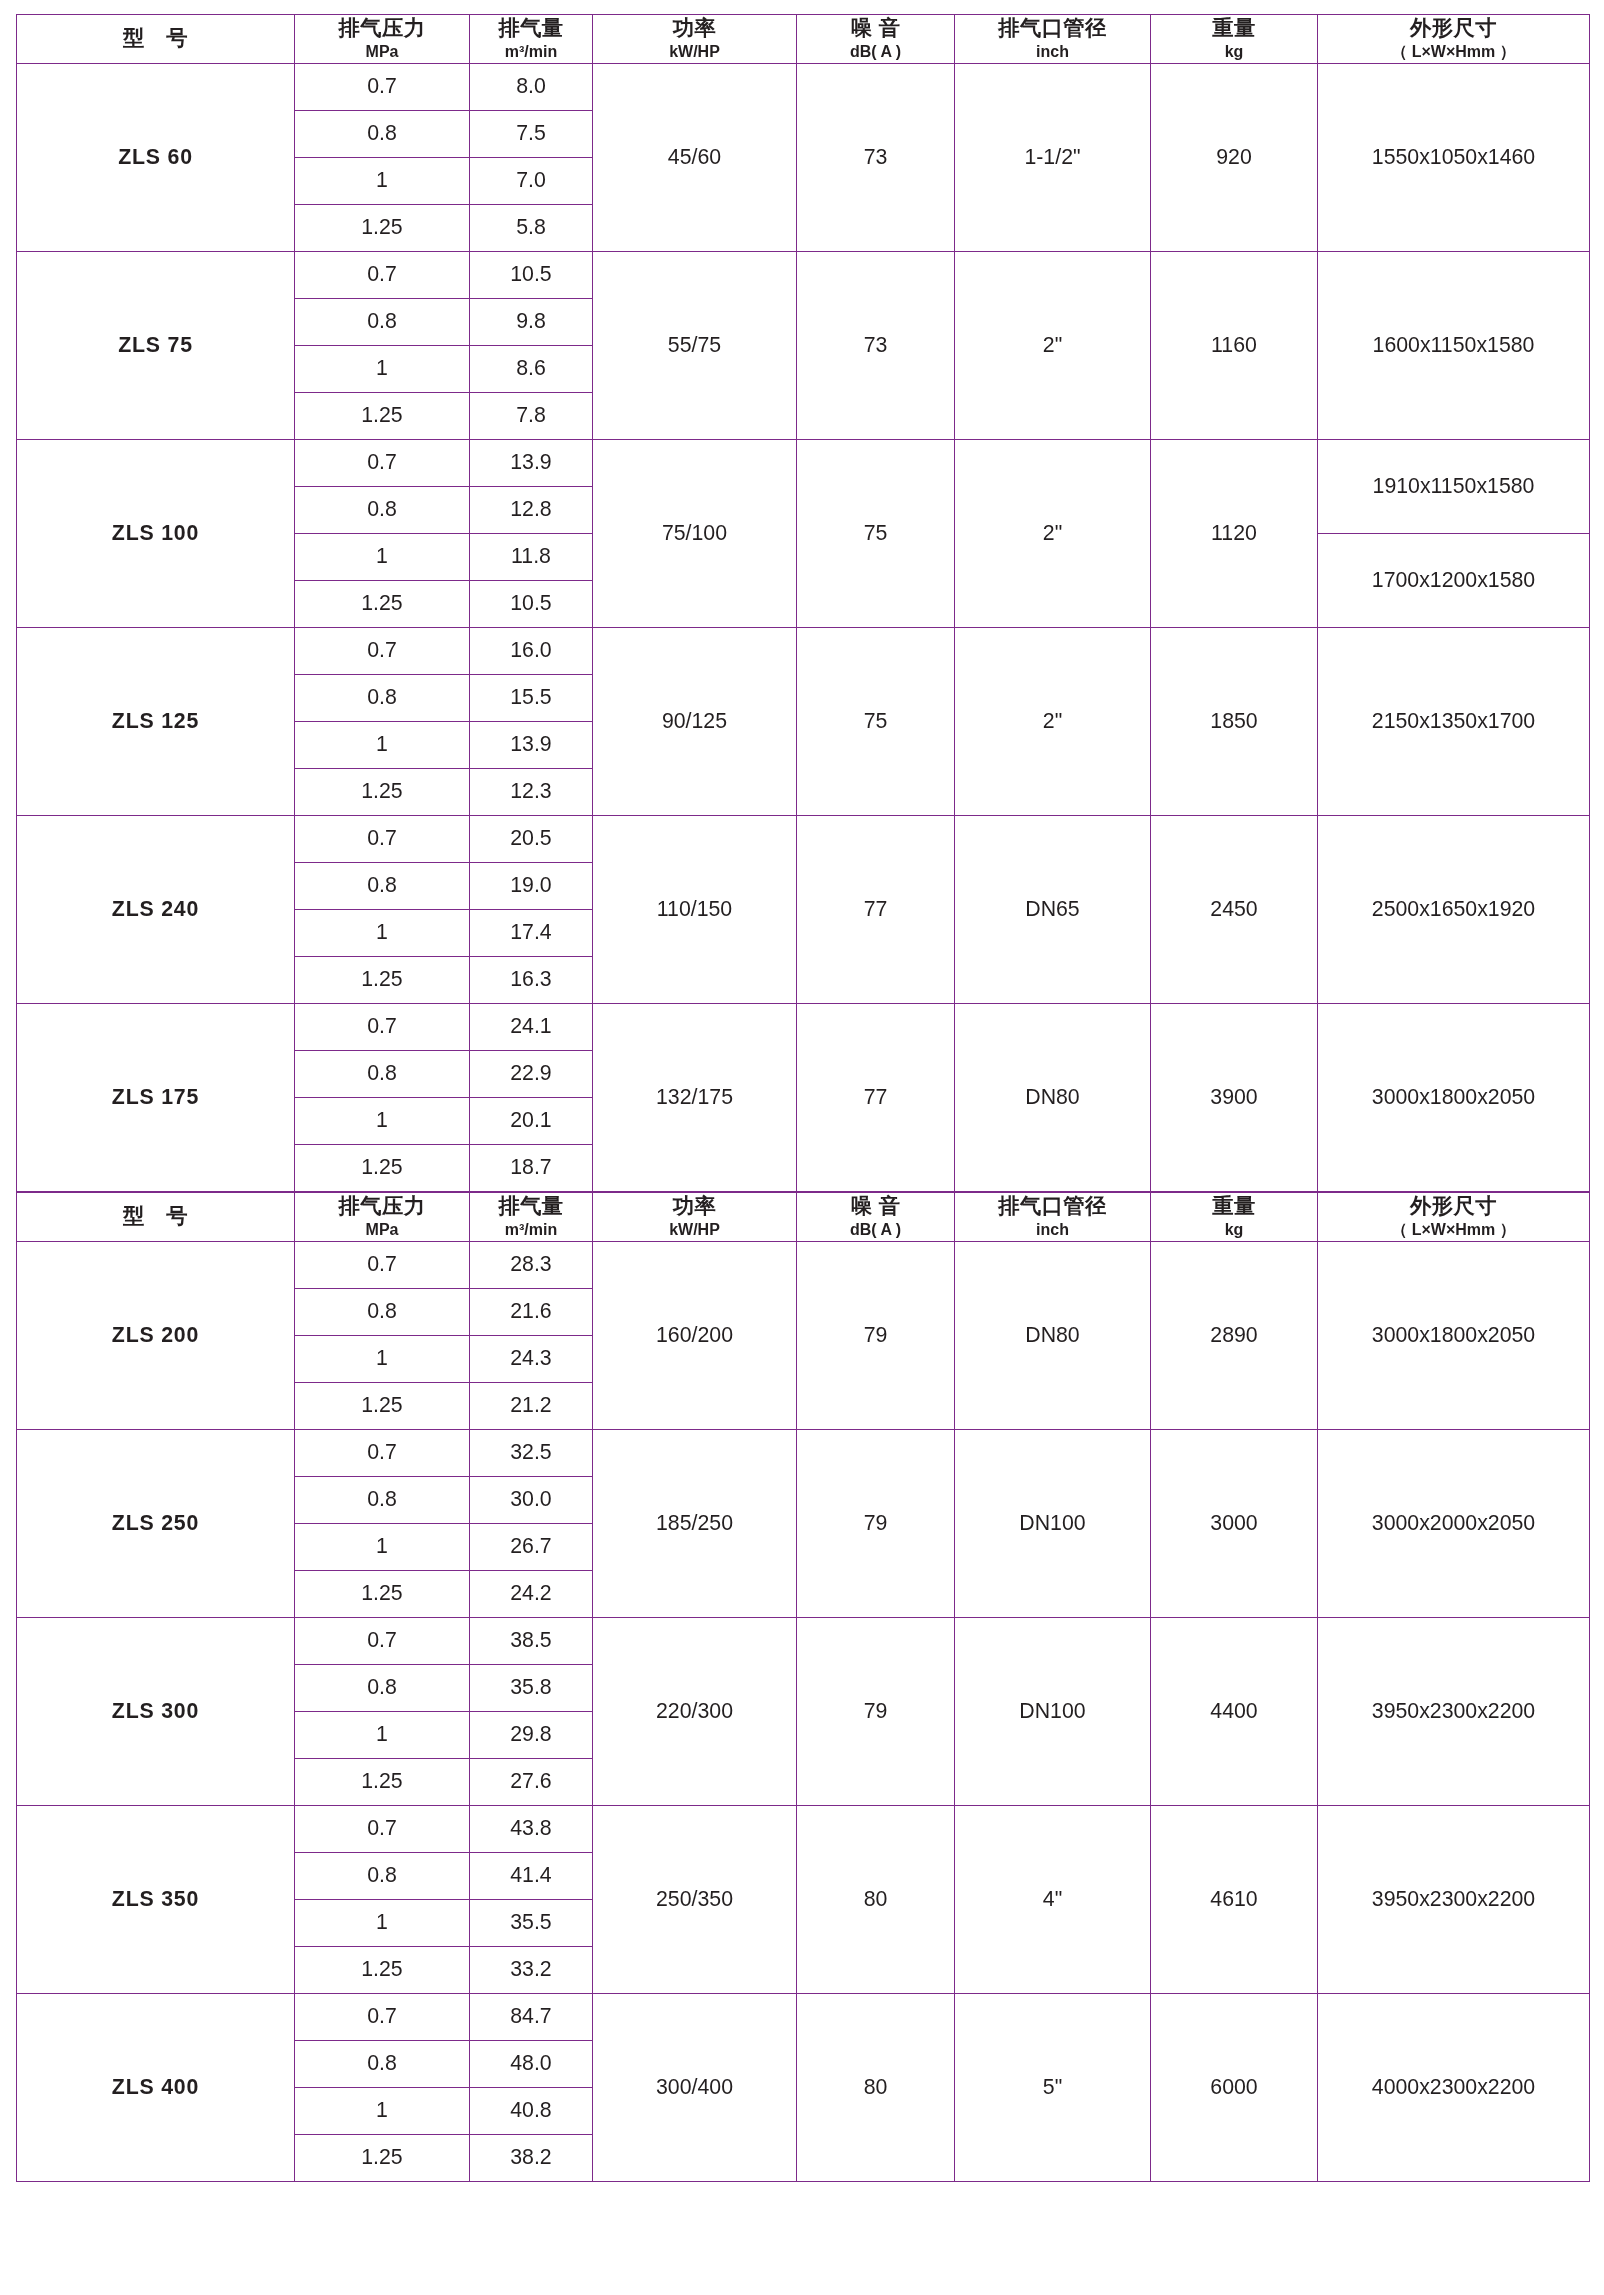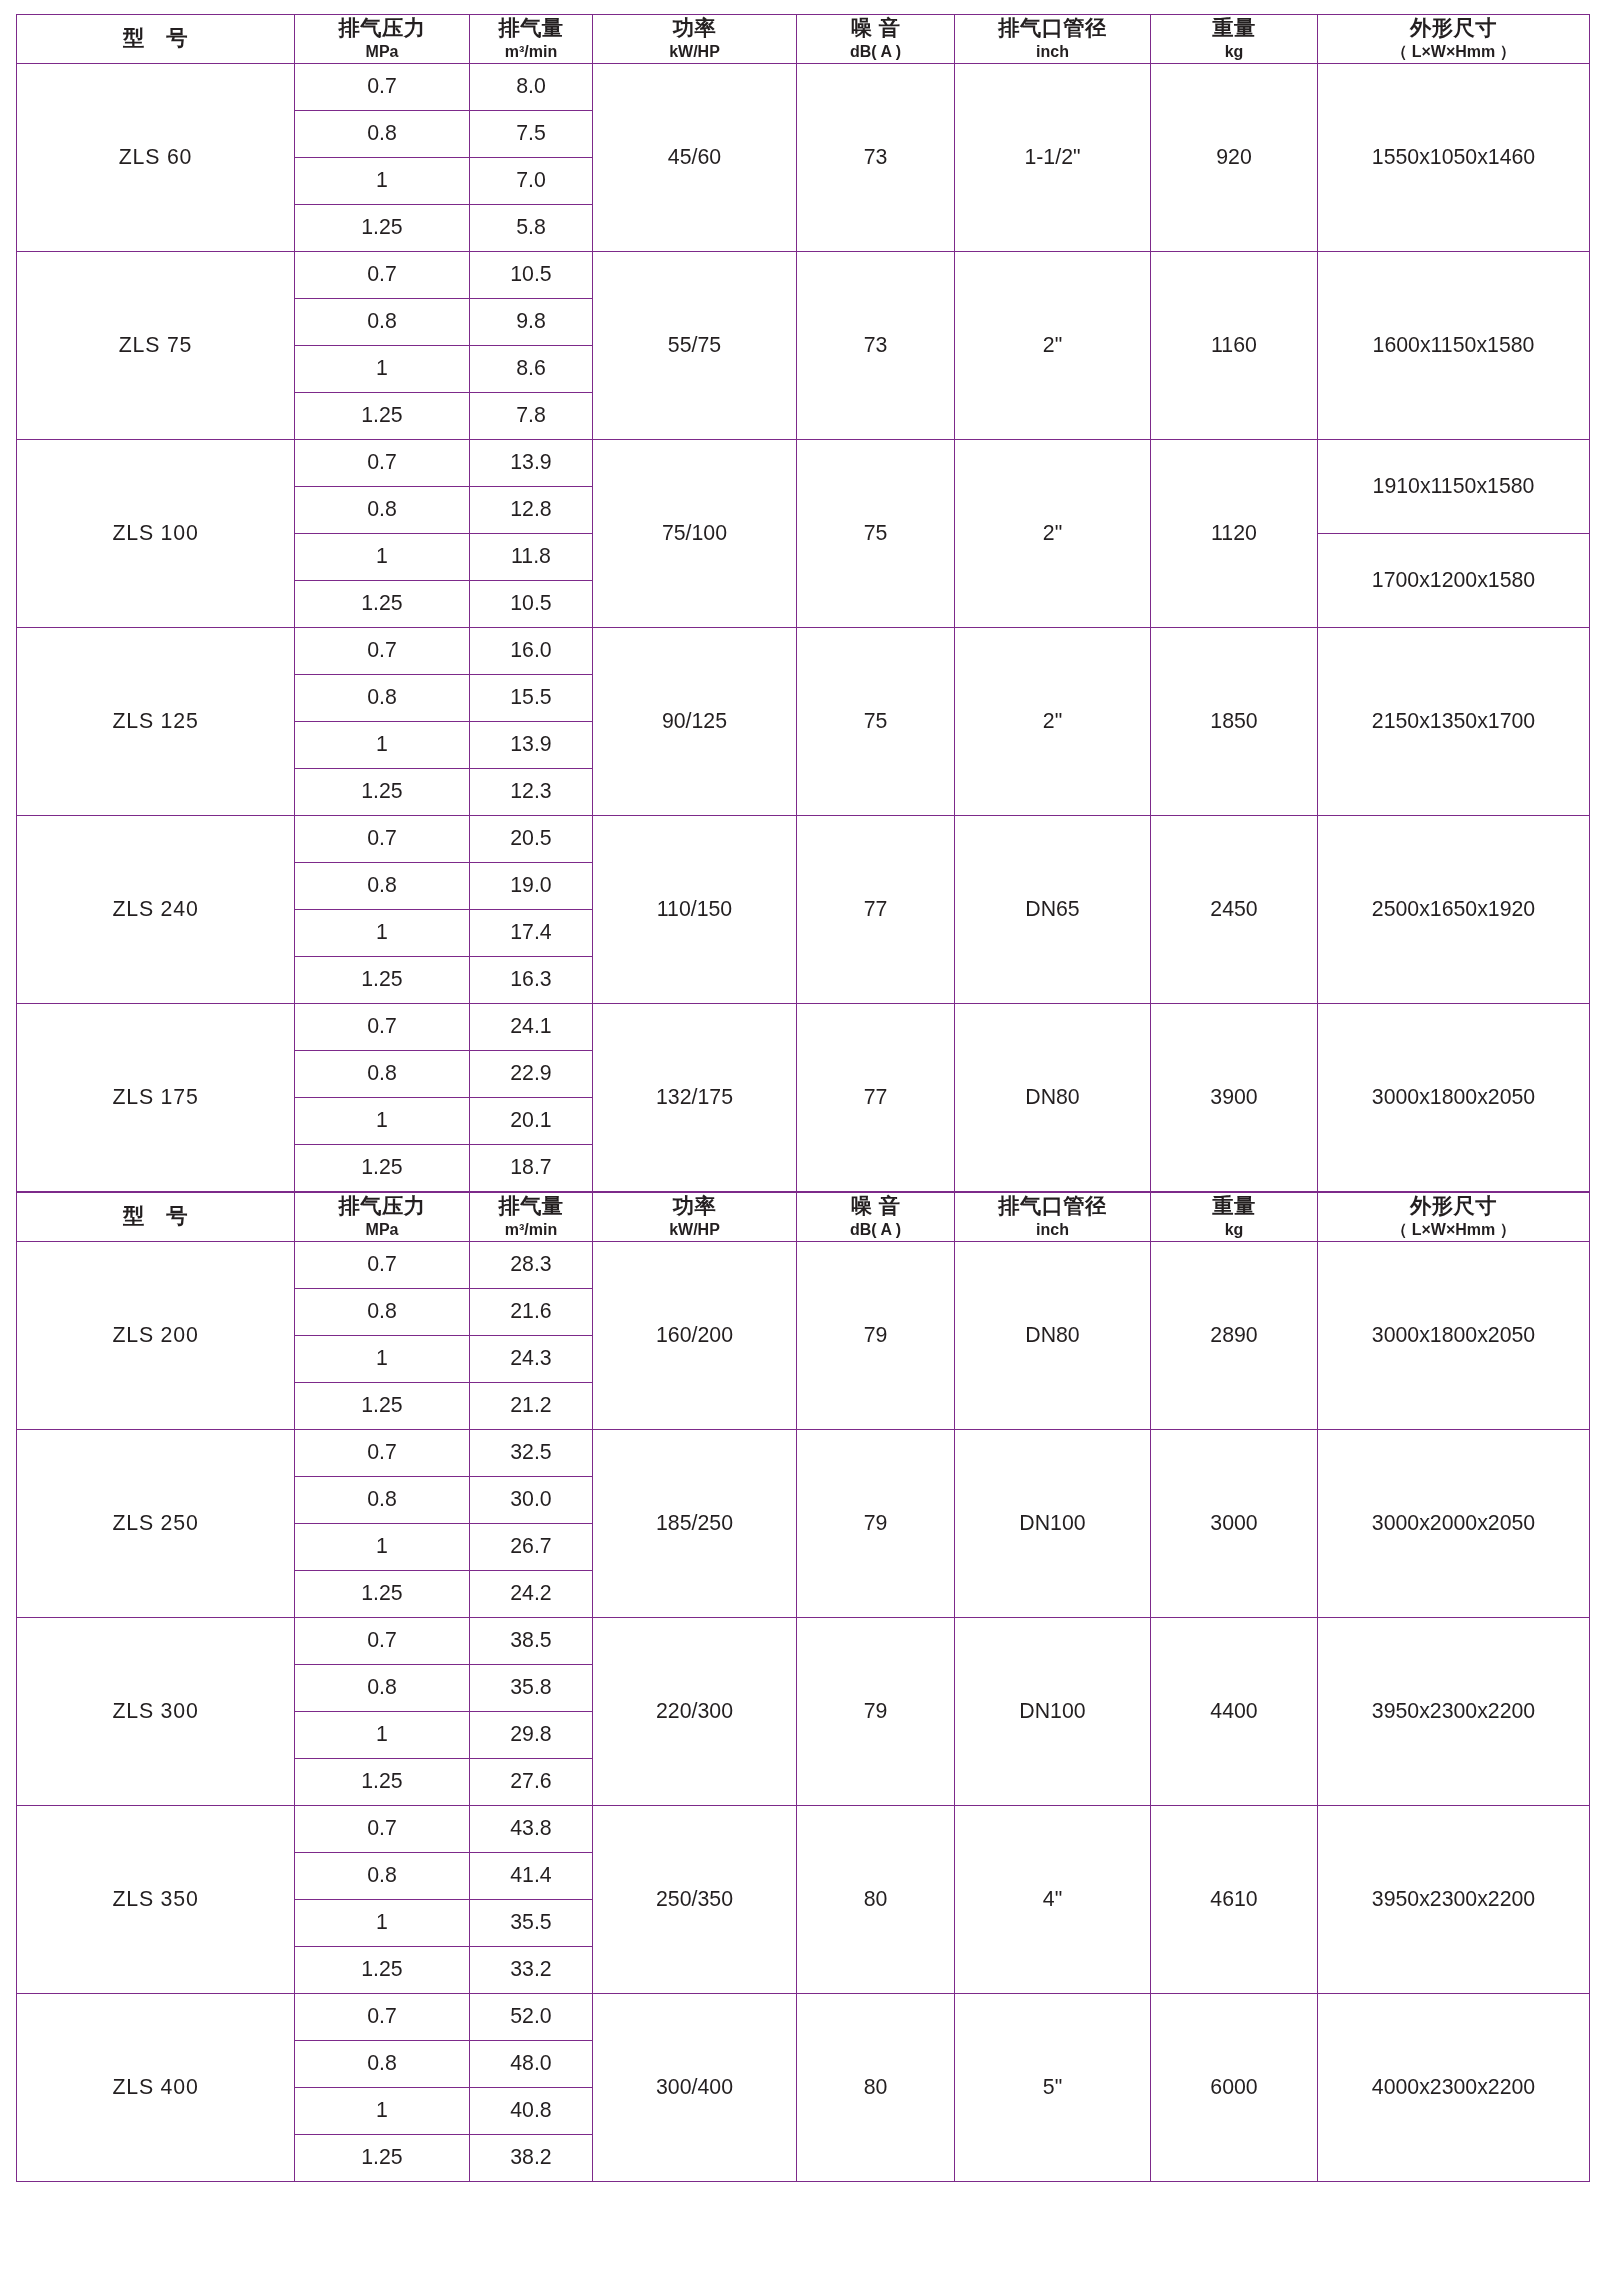--- a/index.html
+++ b/index.html
@@ -59,21 +59,21 @@
   col.c-press   { width: 175px; }
   col.c-flow    { width: 123px; }
   col.c-power   { width: 204px; }
   col.c-noise   { width: 158px; }
   col.c-port    { width: 196px; }
   col.c-weight  { width: 167px; }
   col.c-dim     { width: 272px; }
 
   td.model {
     color: #7d1f8e;
-    font-weight: normal;
+    font-weight: bold;
     font-size: 24.5px;
     letter-spacing: 0.8px;
   }
   td.small-row {
     height: 46px;
     font-size: 21.3px;
   }
   td.merged {
     font-size: 23px;
   }
@@ -354,21 +354,21 @@
             <td class="small-row">1</td>
             <td class="small-row">35.5</td>
           </tr>
           <tr>
             <td class="small-row">1.25</td>
             <td class="small-row">33.2</td>
           </tr>
           <tr>
             <td class="model" rowspan="4">ZLS 400</td>
             <td class="small-row">0.7</td>
-            <td class="small-row">52.0</td>
+            <td class="small-row">84.7</td>
             <td class="merged " rowspan="4">300/400</td>
             <td class="merged " rowspan="4">80</td>
             <td class="merged " rowspan="4">5"</td>
             <td class="merged " rowspan="4">6000</td>
             <td class="merged dim" rowspan="4">4000x2300x2200</td>
           </tr>
           <tr>
             <td class="small-row">0.8</td>
             <td class="small-row">48.0</td>
           </tr>

